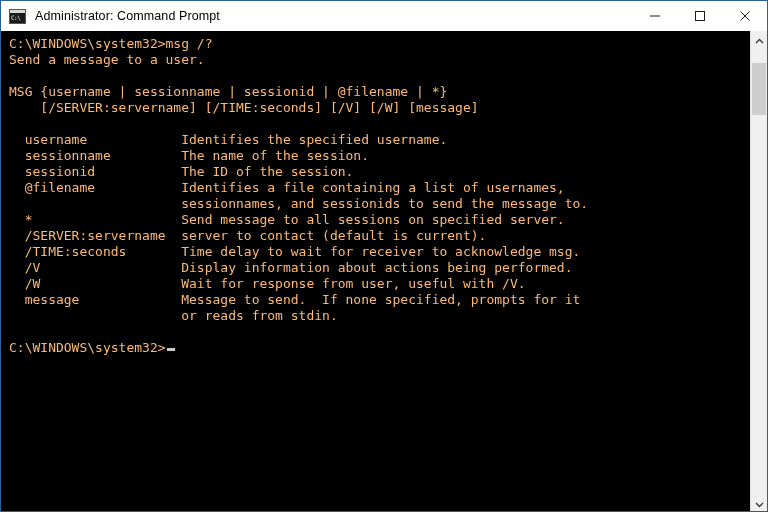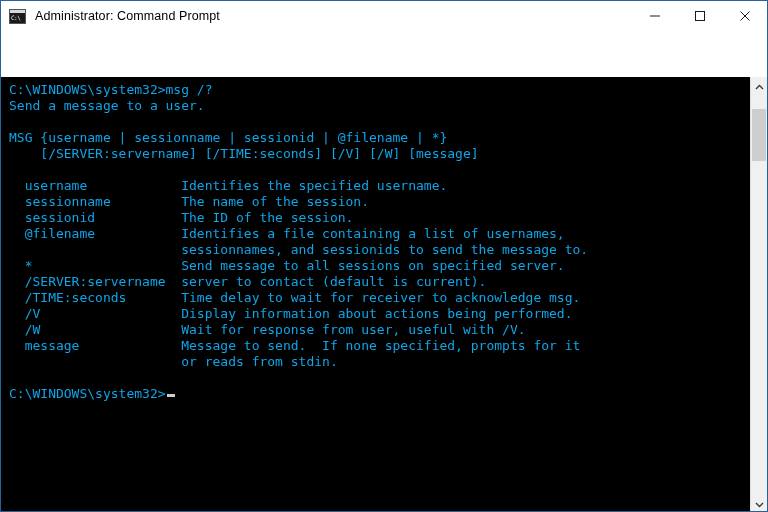--- a/index.html
+++ b/index.html
@@ -18,21 +18,20 @@
   .window {
     position: absolute;
     left: 0; top: 0;
     width: 768px;
     height: 512px;
     box-sizing: border-box;
     border: 1px solid #2a6099;
     background: #ffffff;
     display: flex;
     flex-direction: column;
-    gap: 46px;
   }
 
   
   .titlebar {
     height: 30px;
     min-height: 30px;
     background: #ffffff;
     display: flex;
     align-items: center;
     position: relative;
@@ -95,21 +94,21 @@
   .console-wrap {
     flex: 1;
     display: flex;
     background: #000000;
     overflow: hidden;
     position: relative;
   }
   .console {
     flex: 1;
     background: #000000;
-    color: #0ea5e9;
+    color: #fdba74;
     font-family: "DejaVu Sans Mono", "Liberation Mono", monospace;
     font-size: 13px;
     line-height: 16px;
     padding: 5px 0 0 8px;
     white-space: pre;
     overflow: hidden;
     box-sizing: border-box;
   }
   .console .line { height: 16px; }
   .console .blank { height: 16px; }

